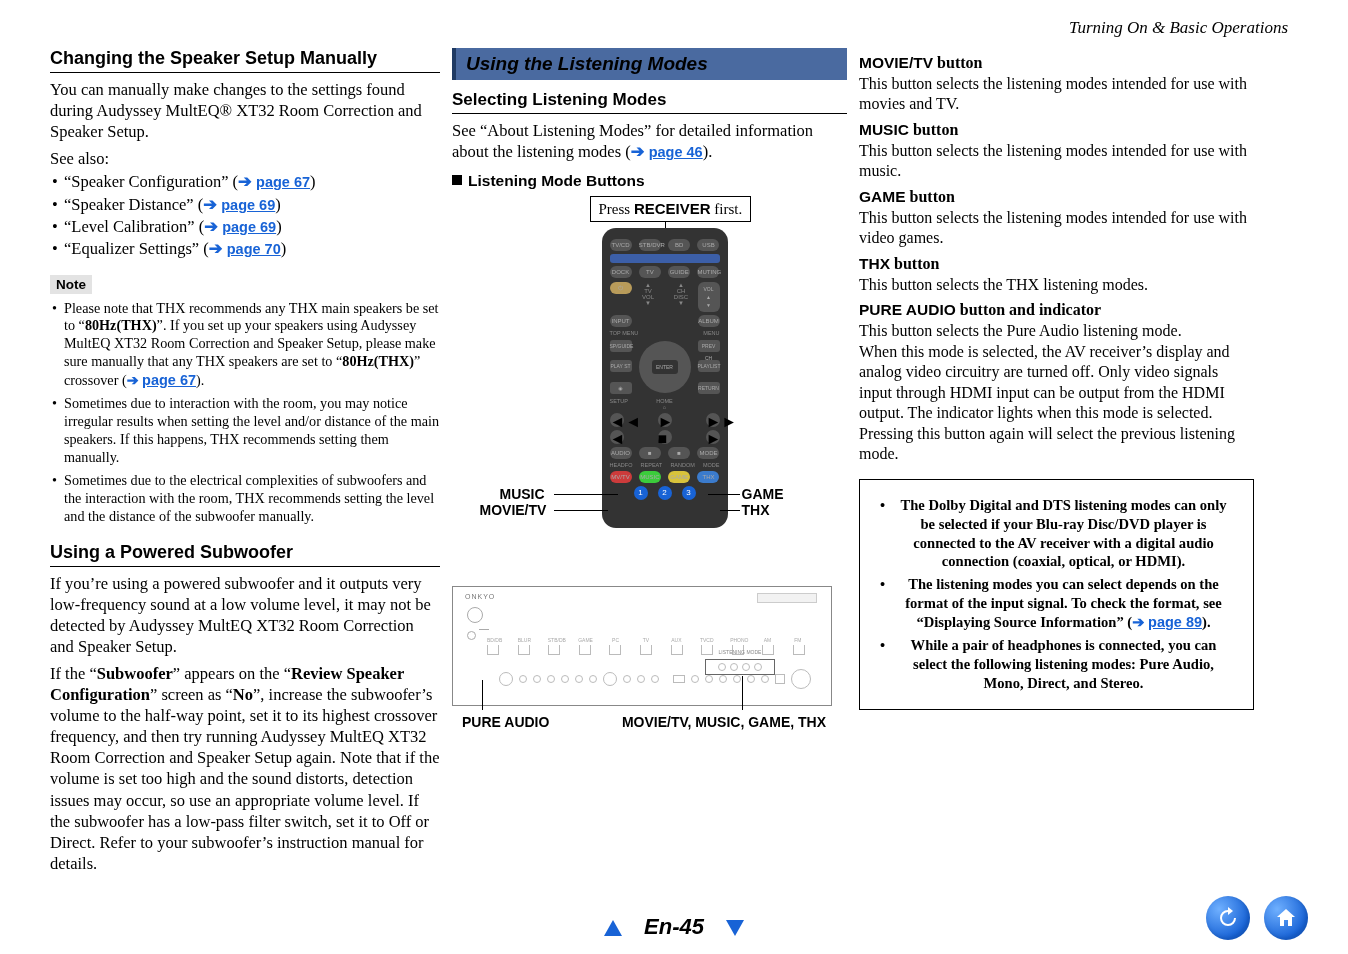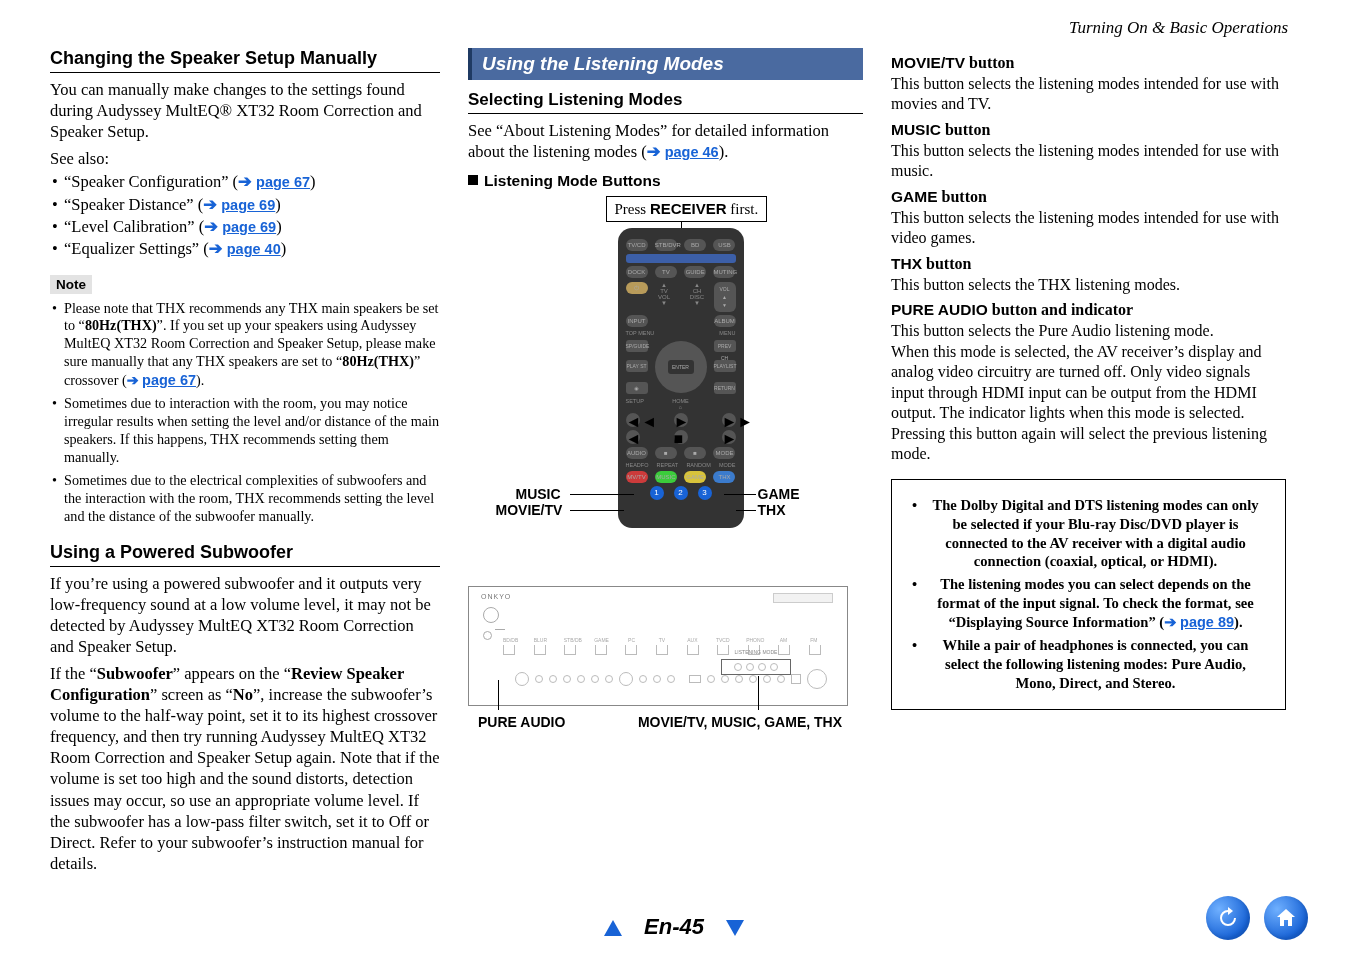--- a/index.html
+++ b/index.html
@@ -22,21 +22,21 @@
   .header-right {
     position: absolute;
     top: 18px;
     right: 60px;
     font-style: italic;
     font-size: 17px;
     font-family: "Times New Roman", Times, serif;
   }
   .columns {
     display: flex;
-    gap: 28px;
+    gap: 12px;
     margin-top: 28px;
   }
   .col {
     flex: 1;
     min-width: 0;
   }
   .col1 { flex: 0 0 390px; }
   .col2 { flex: 0 0 395px; }
   .col3 { flex: 0 0 395px; }
 
@@ -46,21 +46,21 @@
     font-size: 18px;
     margin: 0 0 4px 0;
     padding-bottom: 3px;
     border-bottom: 1.5px solid #000;
   }
   h2.section-big {
     font-family: Arial, Helvetica, sans-serif;
     font-weight: bold;
     font-size: 19px;
     background: #4a6aa0;
-    color: #ffffff;
+    color: #000000;
     margin: 0 0 10px 0;
     padding: 5px 10px;
     border-left: 4px solid #1f3a63;
     font-style: italic;
   }
   h3.sub {
     font-family: Arial, Helvetica, sans-serif;
     font-weight: bold;
     font-size: 17px;
     margin: 10px 0 3px 0;
@@ -320,21 +320,21 @@
   <div class="columns">
 
     <div class="col col1">
       <h2 class="section">Changing the Speaker Setup Manually</h2>
       <p class="body">You can manually make changes to the settings found during Audyssey MultEQ® XT32 Room Correction and Speaker Setup.</p>
       <p class="body" style="margin-bottom:0">See also:</p>
       <ul class="bullets">
         <li><span>“Speaker Configuration” (</span><span class="arrow">➔ </span><a href="#" class="link">page 67</a><span>)</span></li>
         <li><span>“Speaker Distance” (</span><span class="arrow">➔ </span><a href="#" class="link">page 69</a><span>)</span></li>
         <li><span>“Level Calibration” (</span><span class="arrow">➔ </span><a href="#" class="link">page 69</a><span>)</span></li>
-        <li><span>“Equalizer Settings” (</span><span class="arrow">➔ </span><a href="#" class="link">page 40</a><span>)</span></li>
+        <li><span>“Equalizer Settings” (</span><span class="arrow">➔ </span><a href="#" class="link">page 70</a><span>)</span></li>
       </ul>
 
       <div class="note-title">Note</div>
       <ul class="bullets notes">
         <li>
           <span>Please note that THX recommends any THX main speakers be set to “</span><b>80Hz(THX)</b><span>”. If you set up your speakers using Audyssey MultEQ XT32 Room Correction and Speaker Setup, please make sure manually that any THX speakers are set to “</span><b>80Hz(THX)</b><span>” crossover (</span><span class="arrow">➔ </span><a href="#" class="link">page 67</a><span>).</span>
         </li>
         <li>Sometimes due to interaction with the room, you may notice irregular results when setting the level and/or distance of the main speakers. If this happens, THX recommends setting them manually.</li>
         <li>Sometimes due to the electrical complexities of subwoofers and the interaction with the room, THX recommends setting the level and the distance of the subwoofer manually.</li>
       </ul>

